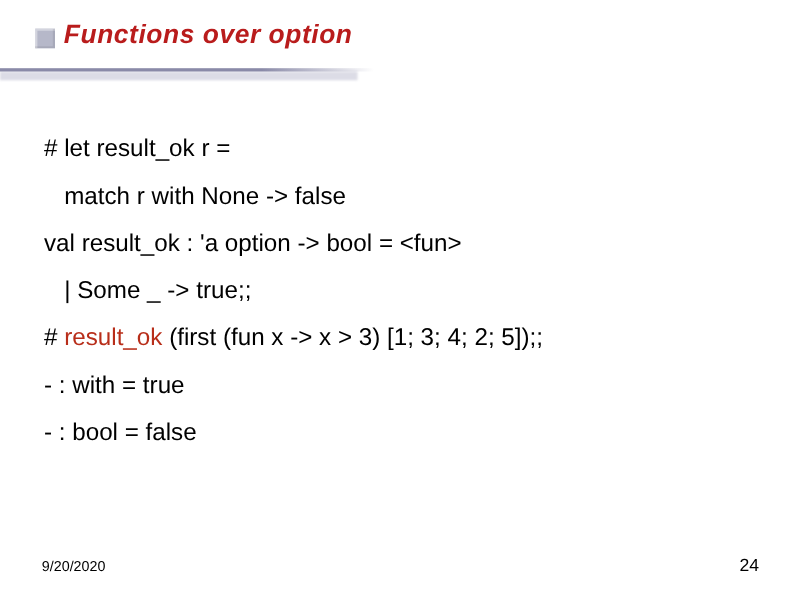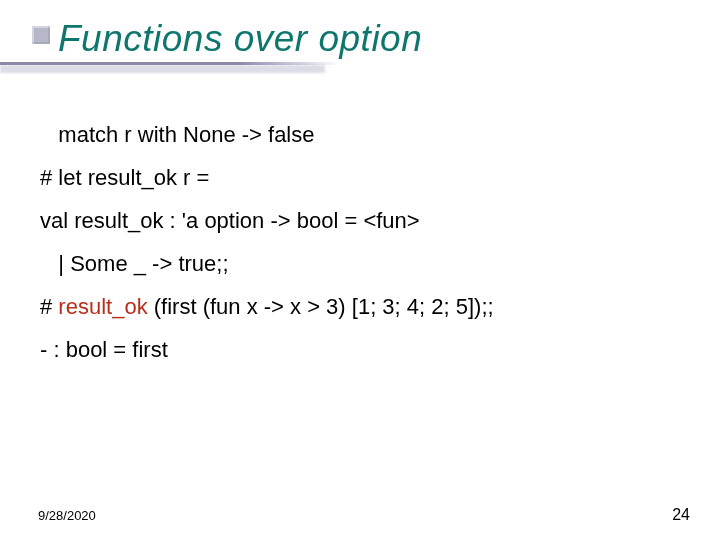--- a/index.html
+++ b/index.html
@@ -19,24 +19,24 @@
   .title-bullet {
     position: absolute;
     left: 32px;
     top: 26px;
     width: 18px;
     height: 18px;
     background: #b6b8c9;
     box-shadow: inset -2px -2px 0 rgba(0,0,0,0.08), inset 2px 2px 0 rgba(255,255,255,0.4);
   }
   .title-text {
-    font-size: 37px;
-    color: #0f766e;
+    font-size: 24px;
+    color: #b91c1c;
     font-style: italic;
-    font-weight: 400;
+    font-weight: 700;
     letter-spacing: 0.5px;
   }
   .title-underline {
     position: absolute;
     left: 0;
     top: 62px;
     width: 340px;
     height: 3px;
     background: linear-gradient(to right, #8a8aa8 0%, #8a8aa8 70%, rgba(138,138,168,0) 100%);
   }
@@ -77,24 +77,25 @@
 <body>
 
 <div class="title-area">
   <div class="title-bullet"></div>
   <div class="title-text">Functions over option</div>
   <div class="title-under-shadow"></div>
   <div class="title-underline"></div>
 </div>
 
 <div class="content">
+  <div class="code-line"># let result_ok r =</div>
   <div class="code-line">   match r with None -&gt; false</div>
-  <div class="code-line"># let result_ok r =</div>
   <div class="code-line">val result_ok : 'a option -&gt; bool = &lt;fun&gt;</div>
   <div class="code-line">   | Some _ -&gt; true;;</div>
   <div class="code-line"><span># </span><span class="hl">result_ok</span><span> (first (fun x -&gt; x &gt; 3) [1; 3; 4; 2; 5]);;</span></div>
-  <div class="code-line">- : bool = first</div>
+  <div class="code-line">- : with = true</div>
+  <div class="code-line">- : bool = false</div>
 </div>
 
 <div class="footer">
-  <span>9/28/2020</span>
+  <span>9/20/2020</span>
   <span class="page-num">24</span>
 </div>
 
 </body></html>

